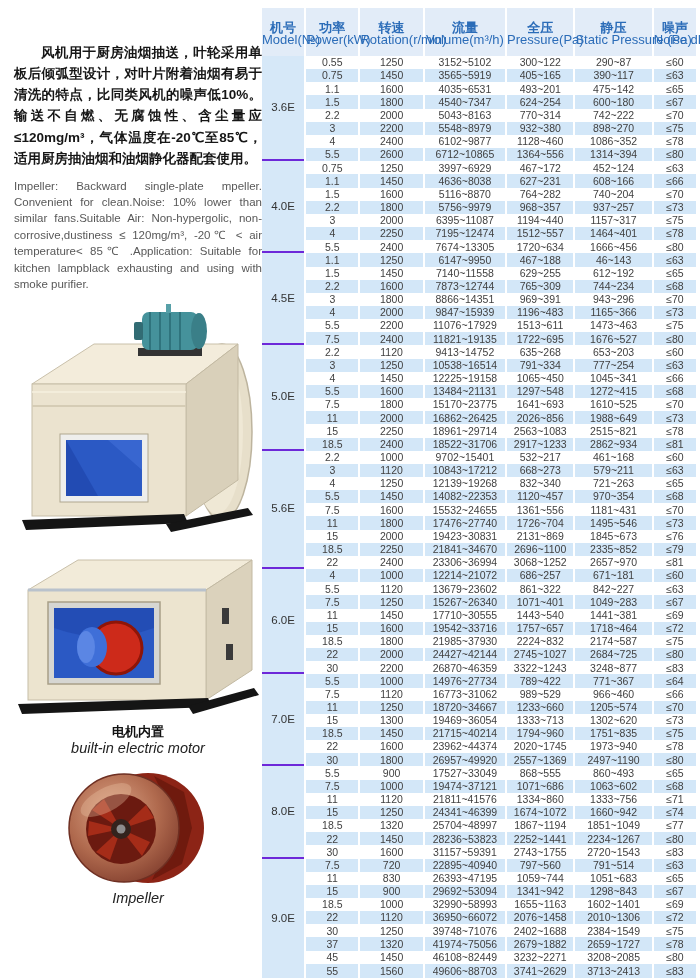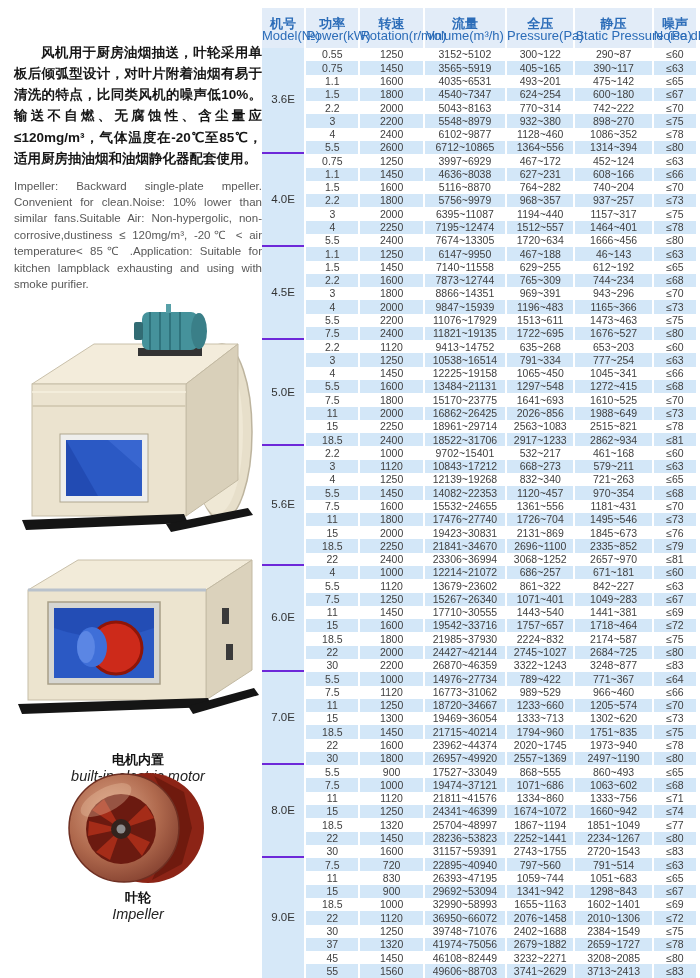--- a/index.html
+++ b/index.html
@@ -18,39 +18,39 @@
   .en-intro {
     position:absolute; left:14px; top:166px; width:248px;
     font-size:11.5px; color:#585858; line-height:1.43; text-align:justify;
   }
 
   
   #fan1 { position:absolute; left:16px; top:284px; }
   #fan2 { position:absolute; left:12px; top:548px; }
   #impeller { position:absolute; left:58px; top:766px; }
   .cap { position:absolute; left:14px; width:248px; text-align:center; }
-  #cap1 { top:724px;margin-top:28px; }
+  #cap1 { top:724px; }
   #cap2 { top:890px; }
   .cap-zh { font-size:13px; font-weight:bold; color:#111; line-height:1.25; }
   .cap-en { font-size:14.5px; color:#222; line-height:1.15;font-style:italic; }
 
   
   .spec-table {
     position:absolute; left:260px; top:8px; width:438px; height:970px;
     border-collapse:separate; border-spacing:2px 0; table-layout:fixed;
   }
   .spec-table col.c-model  { width:42px; }
   .spec-table col.c-power  { width:52px; }
   .spec-table col.c-rot    { width:62px; }
   .spec-table col.c-vol    { width:80px; }
   .spec-table col.c-press  { width:66px; }
   .spec-table col.c-static { width:76px; }
   .spec-table col.c-noise  { width:42px; }
 
-  .spec-table thead tr { height:40px; }
+  .spec-table thead tr { height:48px; }
   .spec-table th {
     background:#e2ecf8; vertical-align:middle; padding:2px 0; box-sizing:border-box;
   }
   .h-zh { font-size:13px; font-weight:bold; color:#2b6cb8; line-height:15px; }
   .h-en { font-size:13px; font-weight:normal; color:#2b6cb8; line-height:10px; white-space:nowrap; overflow:visible; }
 
   .spec-table td {
     padding:0; text-align:center; vertical-align:middle; box-sizing:border-box;
     font-size:10.5px; color:#414141; line-height:1; background:#ffffff;
   }
@@ -135,21 +135,20 @@
       <path d="M63,63 L92,76 L84,90 Z"></path>
       <path d="M63,63 L52,94 L38,86 Z"></path>
       <path d="M63,63 L30,70 L31,55 Z"></path>
     </g>
     <circle cx="63" cy="63" r="10" fill="#33231d"></circle>
     <circle cx="63" cy="63" r="4.5" fill="#8d8d8d"></circle>
     <ellipse cx="48" cy="34" rx="28" ry="12" fill="#ecc3a4" opacity="0.35" transform="rotate(-28 48 34)"></ellipse>
   </svg>
 
   <div class="cap" id="cap2">
-    <div class="cap-zh">叶轮</div>
     <div class="cap-en">Impeller</div>
   </div>
 
   <table class="spec-table">
     <colgroup>
       <col class="c-model">
         <col class="c-power">
         <col class="c-rot">
         <col class="c-vol">
       <col class="c-press">

